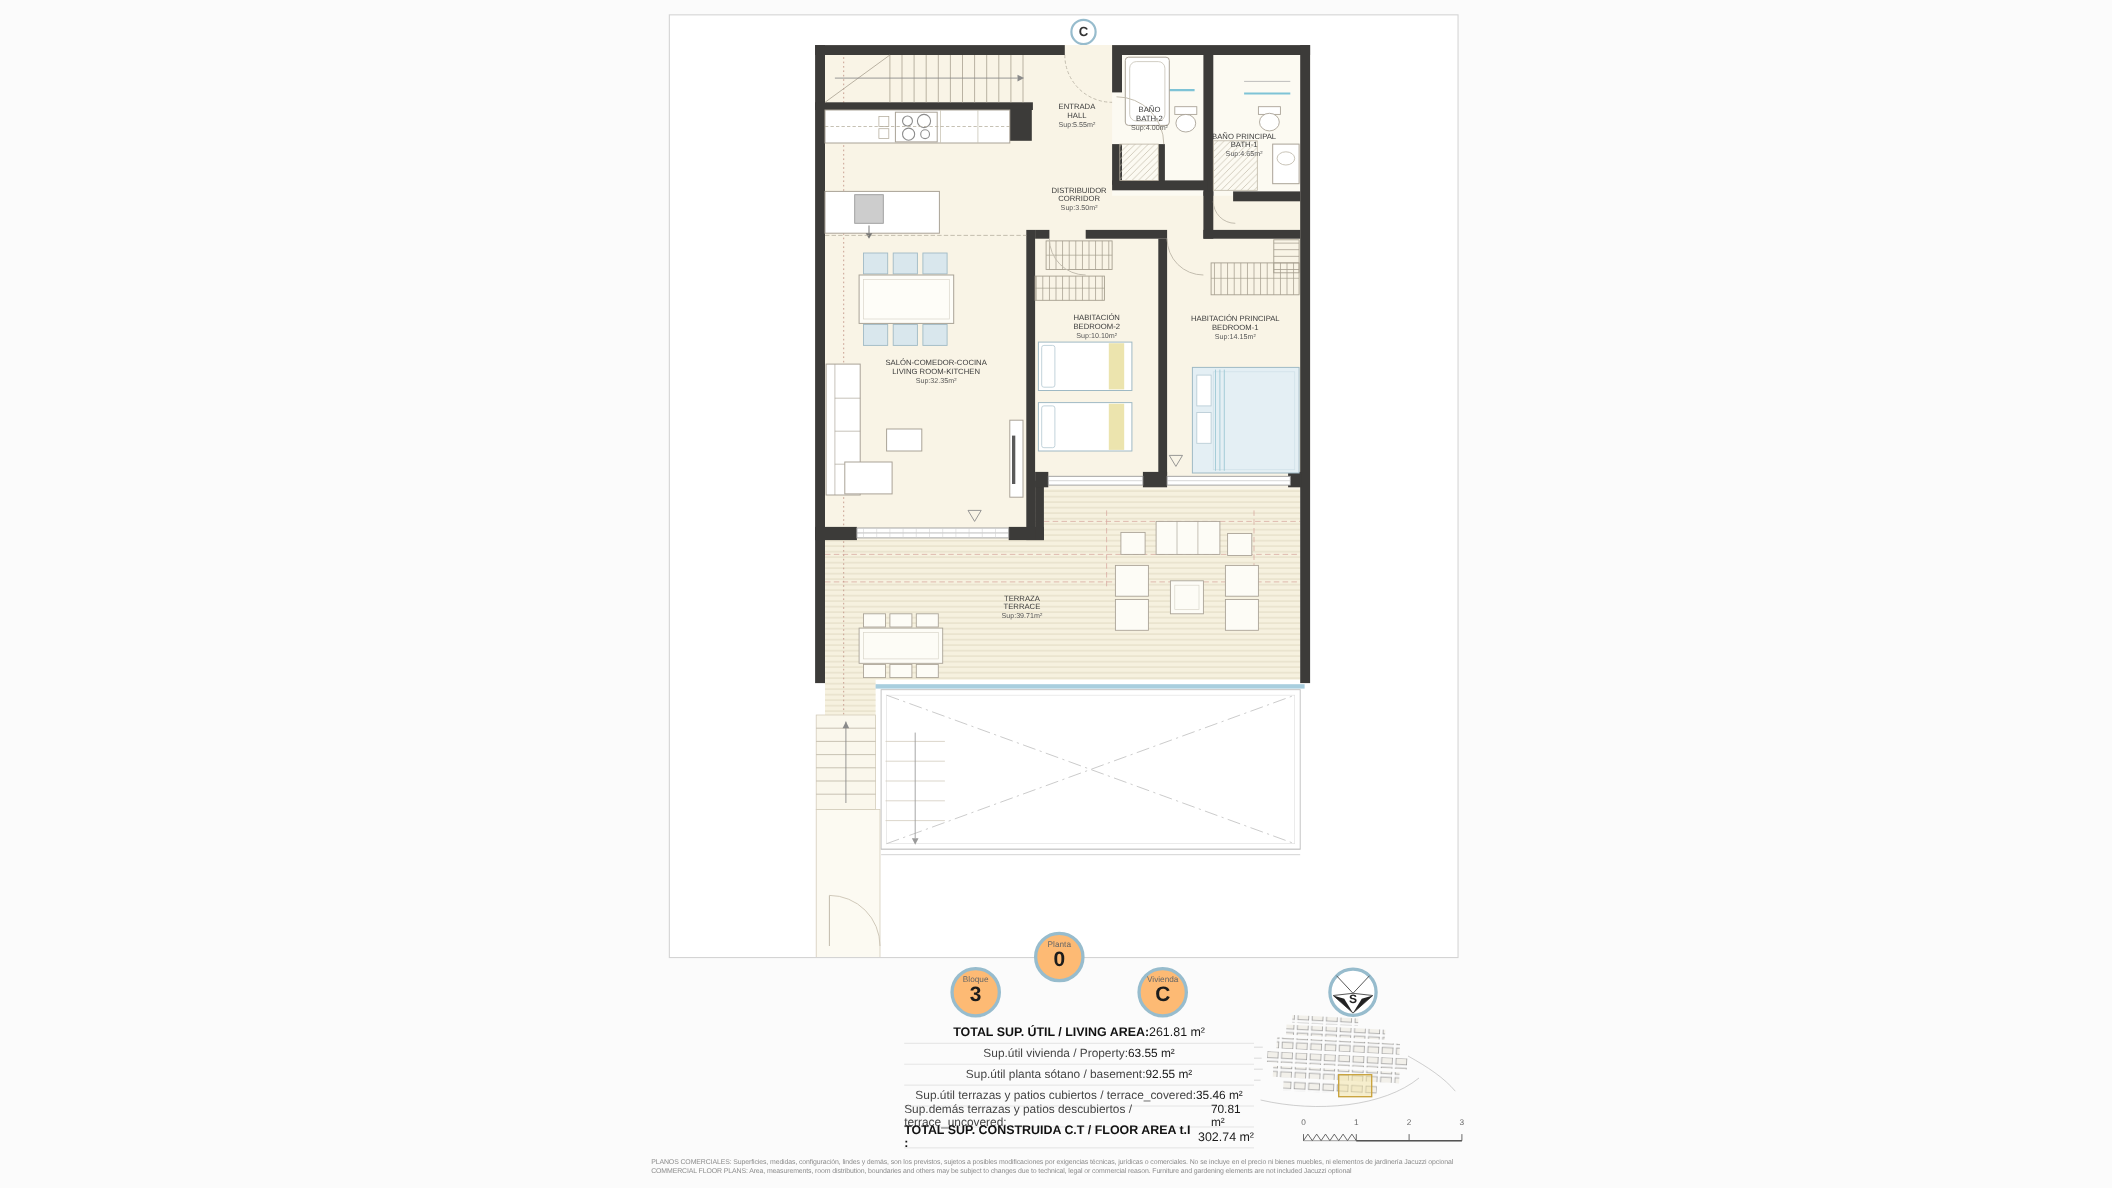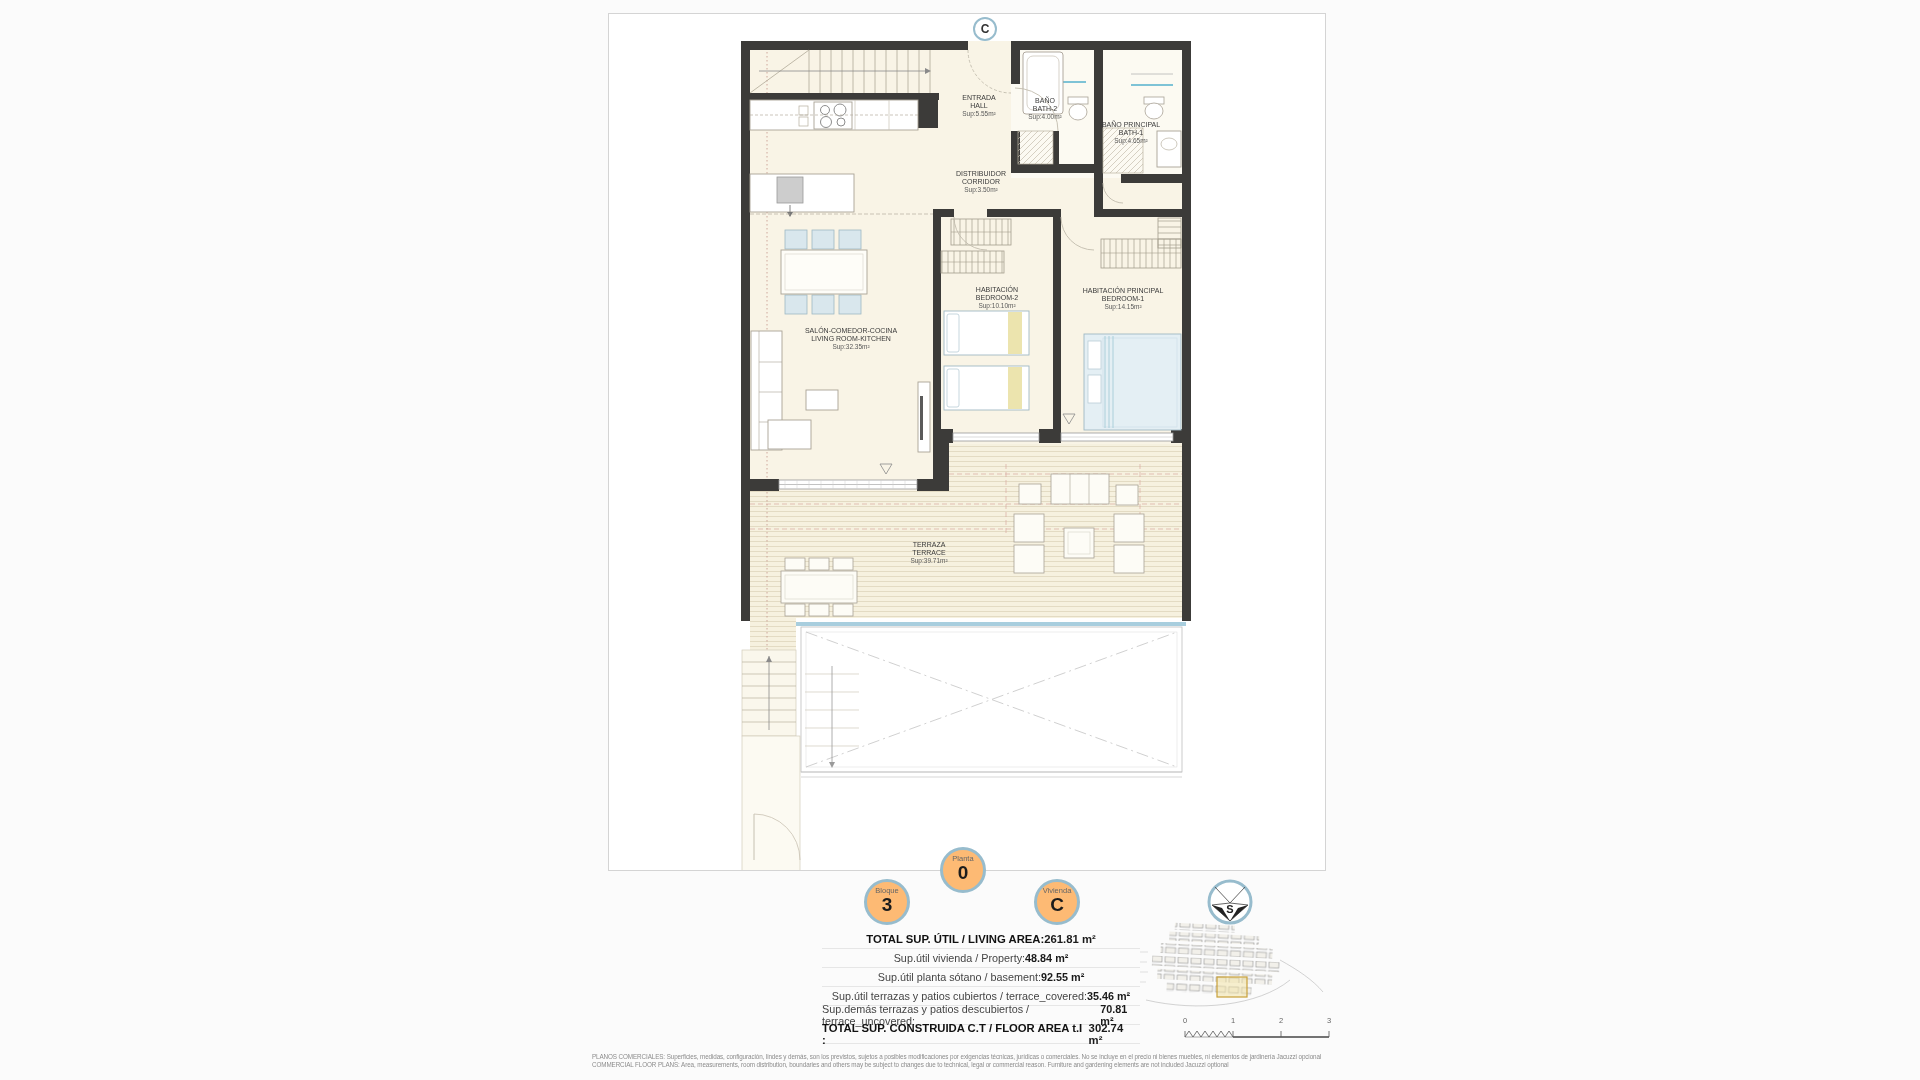--- a/index.html
+++ b/index.html
@@ -19,21 +19,21 @@
     box-sizing:border-box;display:flex;flex-direction:column;align-items:center;padding-top:5px;}
   .badge-label{font-size:7.5px;color:#666;line-height:1;}
   .badge-value{font-size:19px;font-weight:bold;color:#1c1c1c;line-height:1.1;}
   
   .compass{position:absolute;left:1205px;top:877px;width:50px;height:50px;}
   .compass-s{position:absolute;left:0;top:26px;width:50px;text-align:center;font-size:11px;font-weight:bold;color:#222;}
   
   .area-table{position:absolute;left:822px;top:930px;width:318px;}
   .area-row{display:flex;justify-content:center;align-items:center;height:18px;
     border-bottom:1px solid #e6e6e6;font-size:10.8px;color:#444;}
-  .area-row .area-value{font-weight:bold;color:#1a1a1a;}
+  .area-row .area-value{font-weight:normal;color:#1a1a1a;}
   .area-row.total{font-weight:bold;color:#111;font-size:11.3px;}
   
   .scale-tick{position:absolute;width:10px;text-align:center;font-size:7.5px;color:#666;top:1016px;}
   
   .disclaimer{position:absolute;left:592px;top:1053px;width:744px;font-size:6.3px;letter-spacing:-0.1px;
     line-height:8px;color:#8c8c8c;white-space:nowrap;}
 </style>
 </head>
 <body>
 
@@ -335,21 +335,21 @@
     <div class="compass-s">S</div>
   </div>
 
   <div class="area-table">
     <div class="area-row total">
       <span>TOTAL SUP. ÚTIL / LIVING AREA:</span>
       <span class="area-value">261.81 m²</span>
     </div>
     <div class="area-row">
       <span>Sup.útil vivienda / Property:</span>
-      <span class="area-value">48.84 m²</span>
+      <span class="area-value">63.55 m²</span>
     </div>
     <div class="area-row">
       <span>Sup.útil planta sótano / basement:</span>
       <span class="area-value">92.55 m²</span>
     </div>
     <div class="area-row">
       <span>Sup.útil terrazas y patios cubiertos / terrace_covered:</span>
       <span class="area-value">35.46 m²</span>
     </div>
     <div class="area-row">

